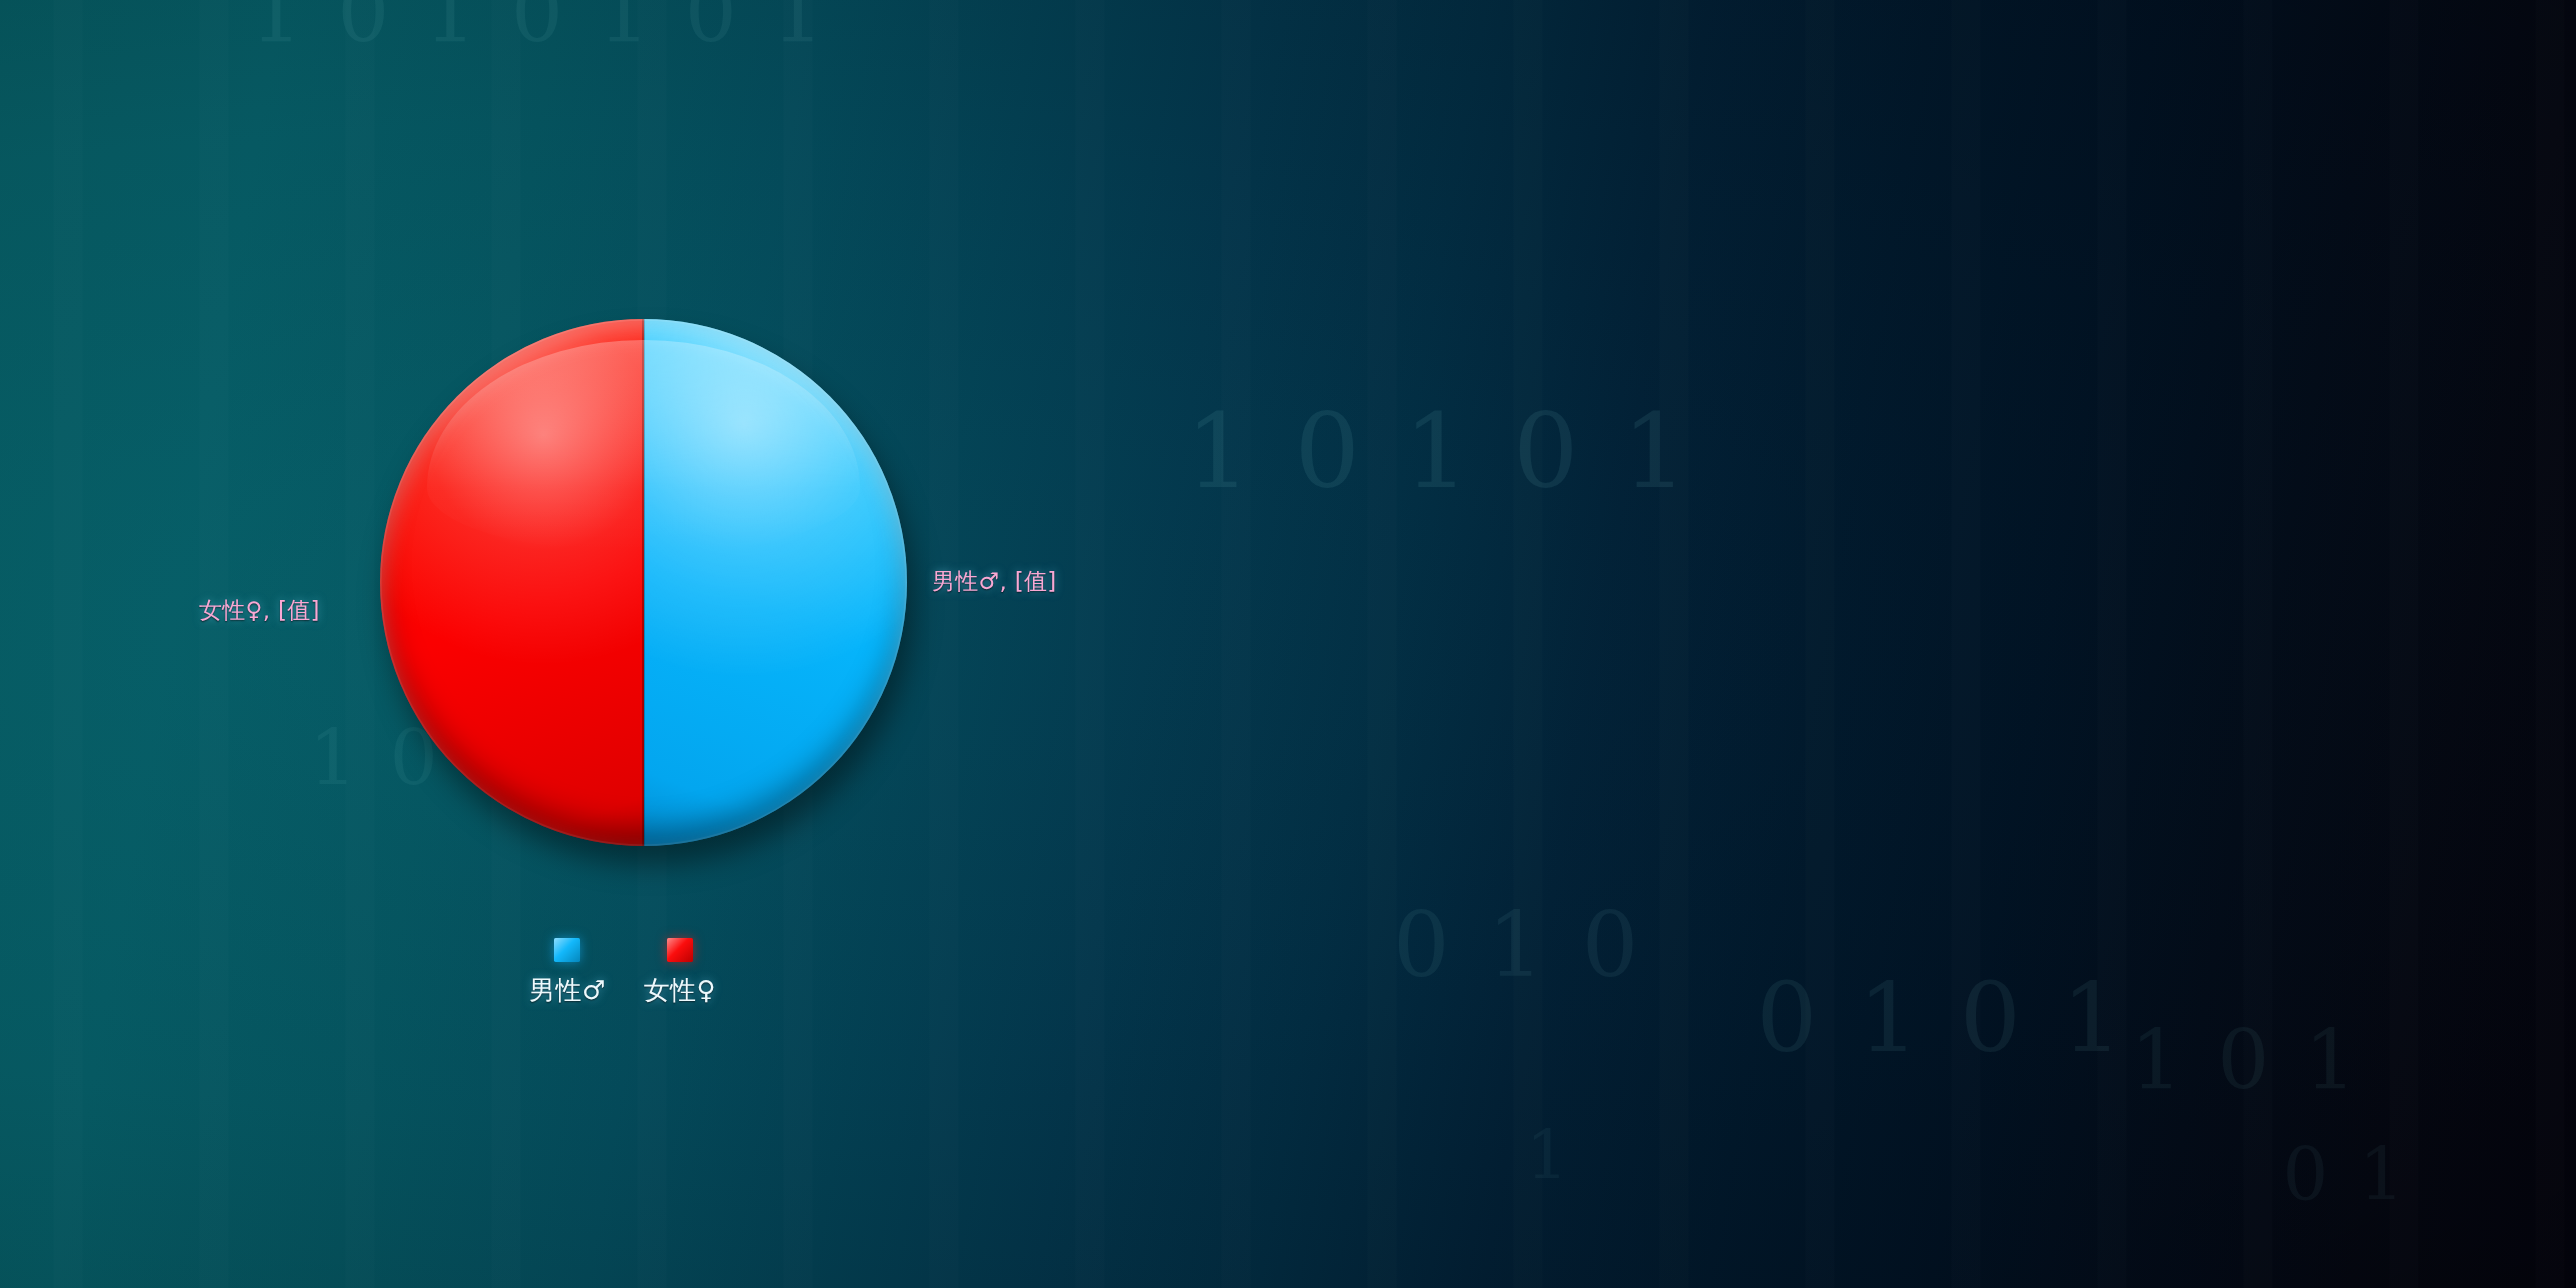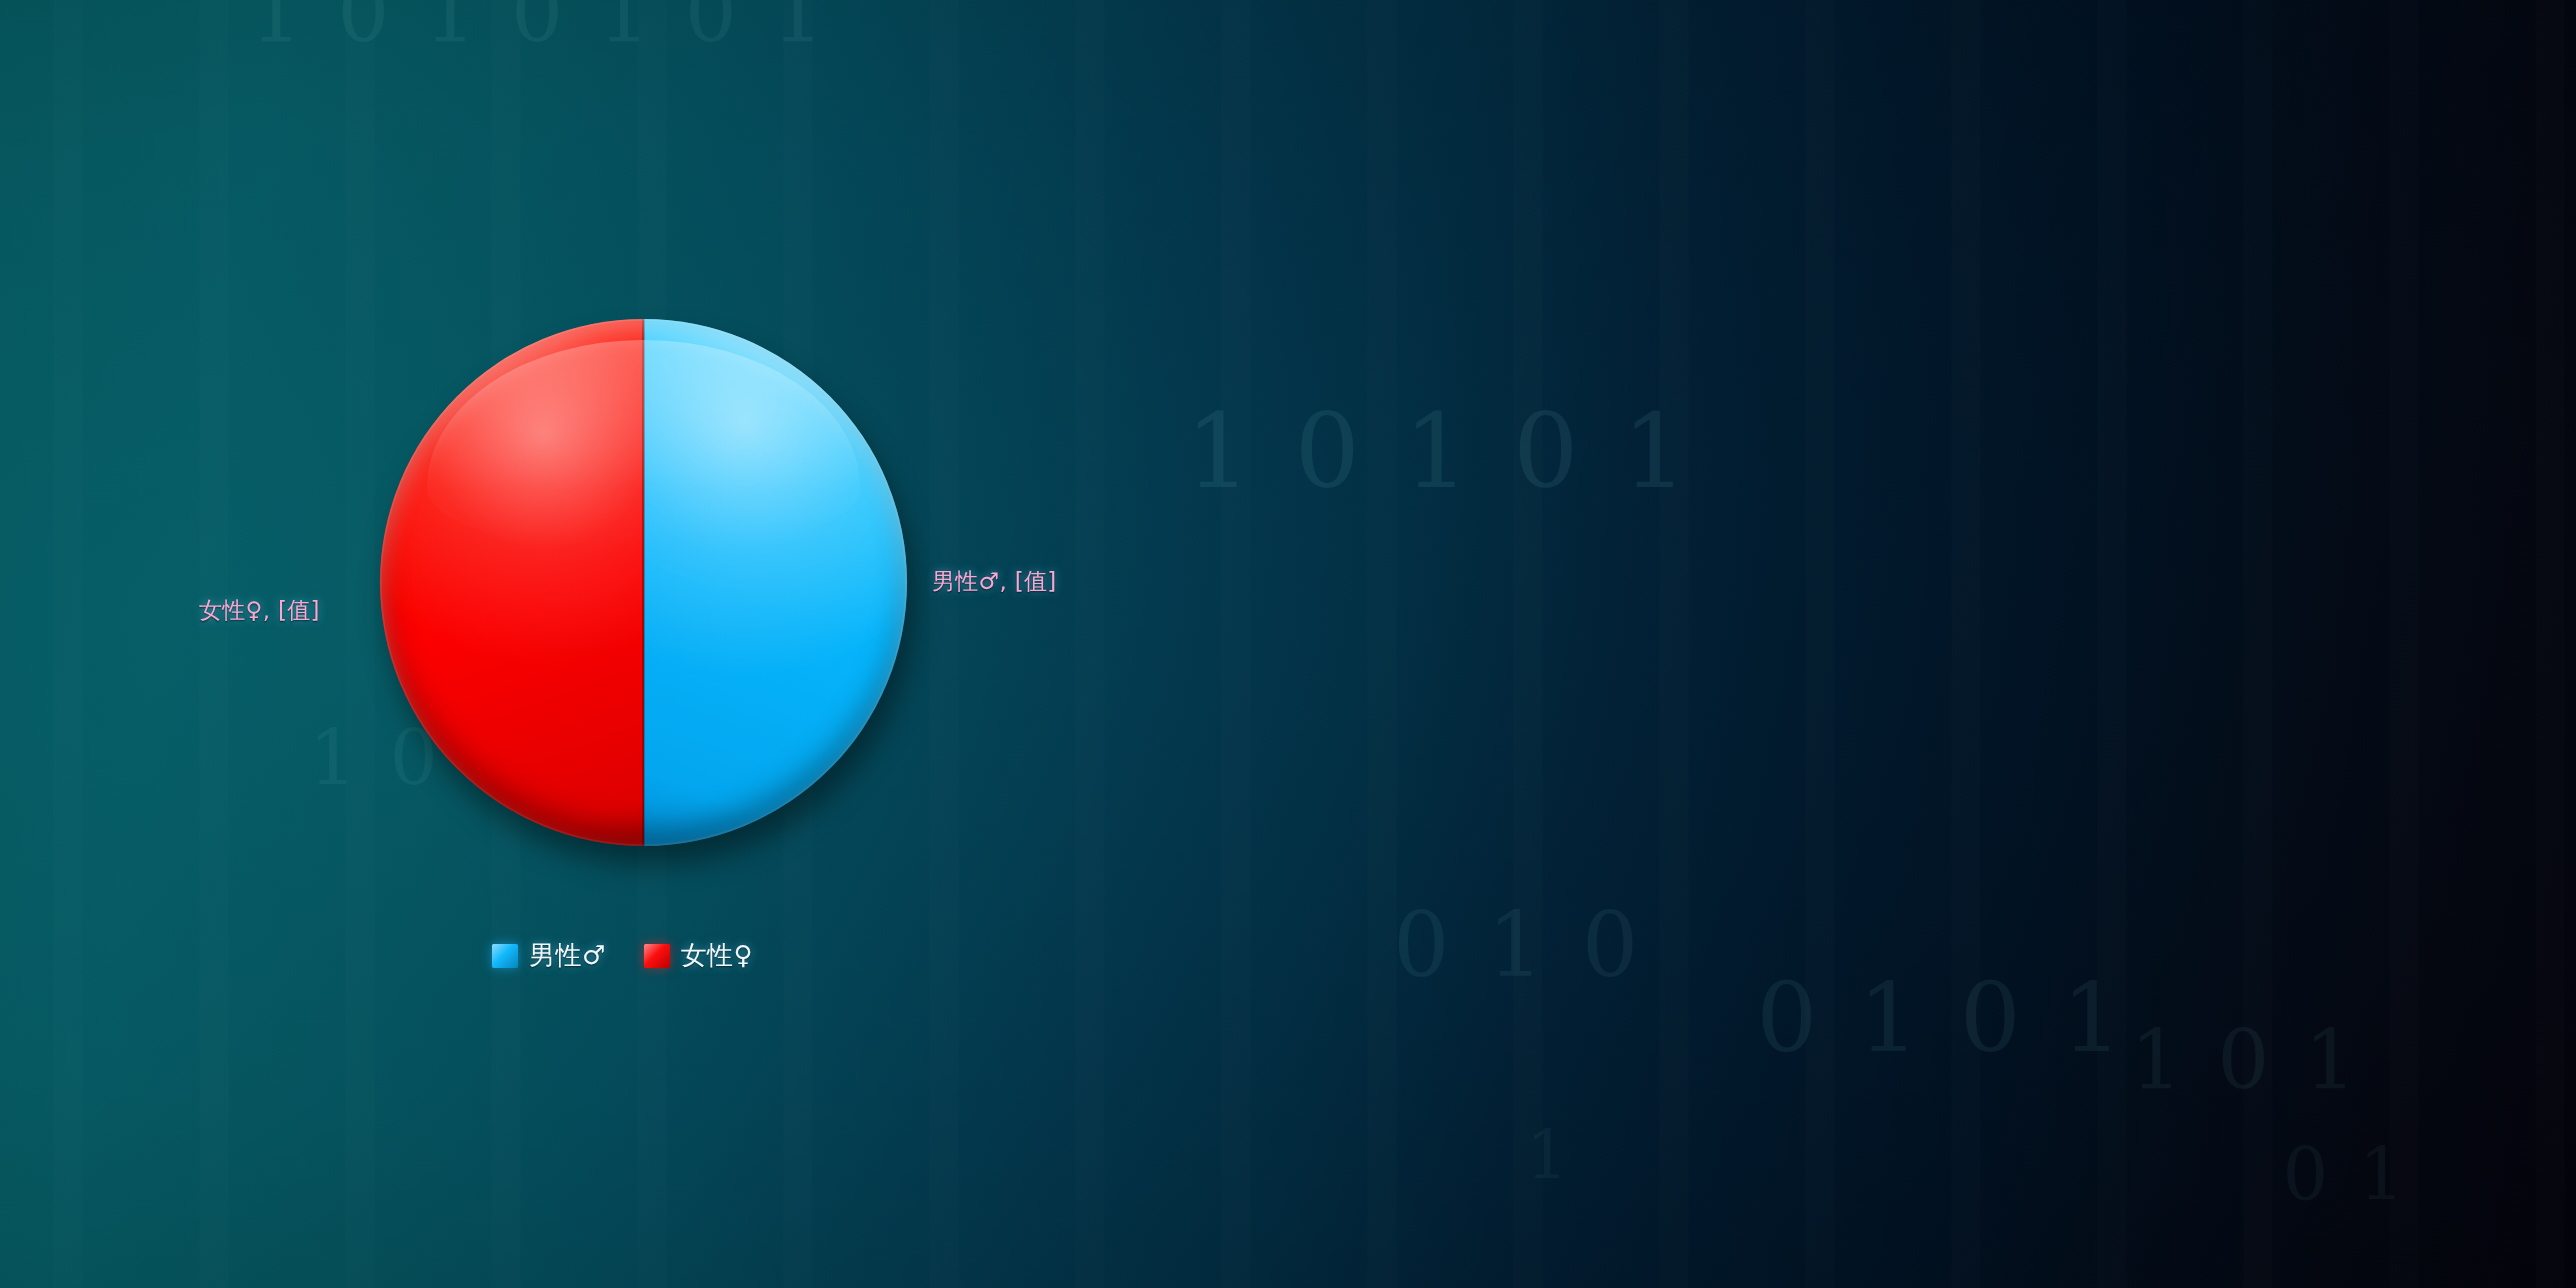--- a/index.html
+++ b/index.html
@@ -187,20 +187,21 @@
     width: 1245px;
     display: flex;
     justify-content: center;
     align-items: center;
     gap: 38px;
   }
   .legend-item {
     display: flex;
     align-items: center;
     gap: 11px;
+    flex-direction: column;
   }
   .legend-swatch {
     width: 26px;
     height: 24px;
     border-radius: 1.7px;
     position: relative;
   }
   .legend-swatch::after {
     content: "";
     position: absolute;

